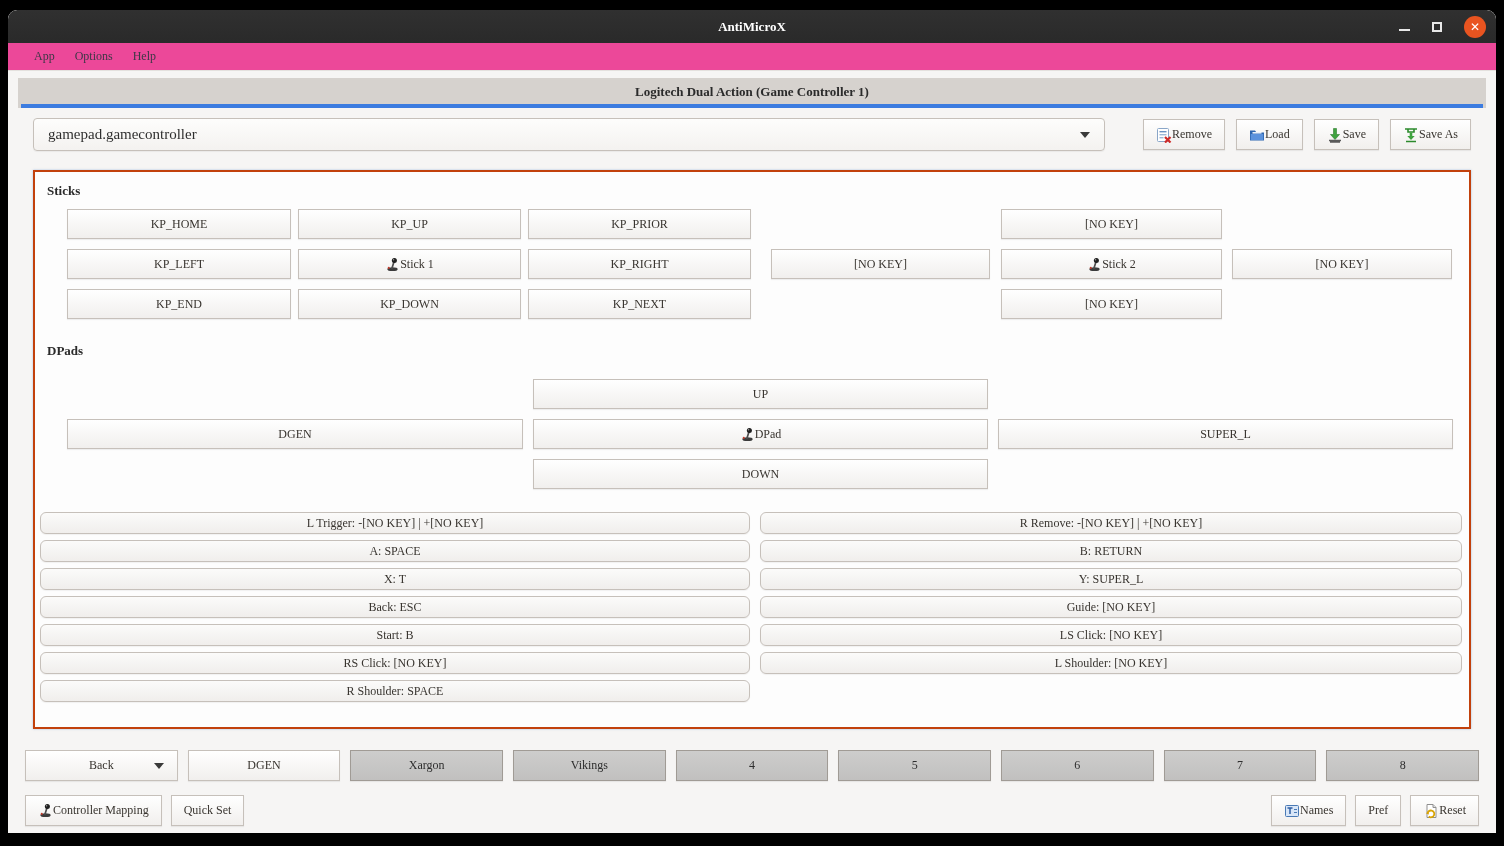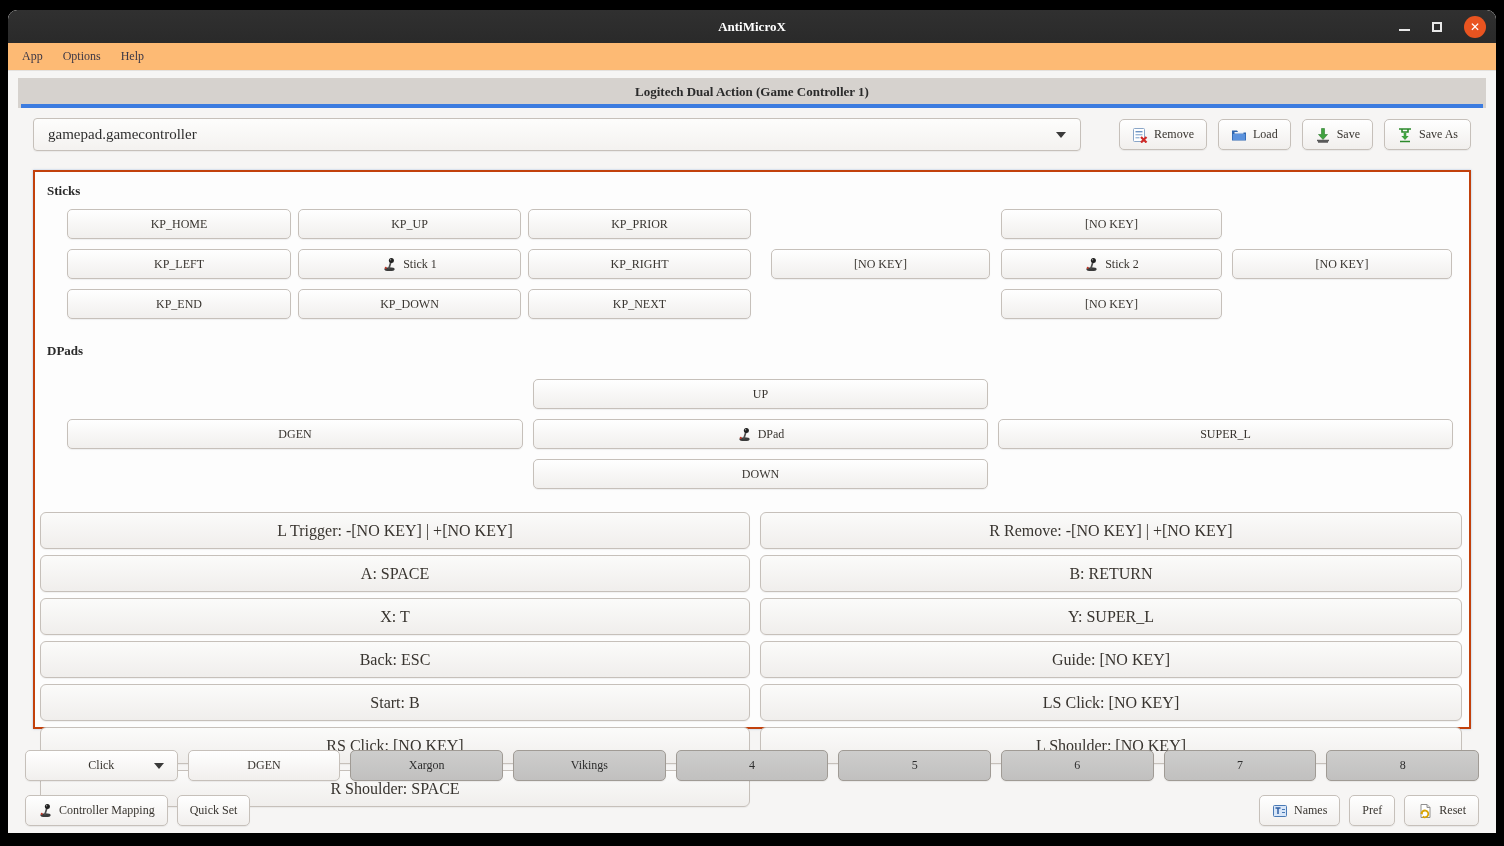--- a/index.html
+++ b/index.html
@@ -12,59 +12,59 @@
   .titlebar { height:33px; background:linear-gradient(#303030,#2a2a2a);
               display:flex; align-items:center; justify-content:center; position:relative;
               border-radius:9px 9px 0 0; flex:0 0 auto; }
   .titlebar .title { color:#ffffff; font-weight:bold; font-size:13px; }
   .winctrls { position:absolute; right:10px; top:0; height:33px; display:flex; align-items:center; gap:22px; }
   .ctl-min { width:11px; height:1px; border-bottom:2px solid #e8e8e8; margin-top:6px; cursor:default; }
   .ctl-max { width:10px; height:10px; border:2px solid #e8e8e8; cursor:default; }
   .ctl-close { width:22px; height:22px; border-radius:50%; background:#e95420; color:#fff;
                display:flex; align-items:center; justify-content:center; font-size:12px; line-height:1; }
   
-  .menubar { height:28px; background:#fdba74; display:flex; align-items:center; padding-left:4px;
+  .menubar { height:28px; background:#ec4899; display:flex; align-items:center; padding-left:16px;
              border-bottom:1px solid #e4e1de; flex:0 0 auto; }
   .menu-item { font-size:12px; color:#3d3846; padding:4px 10px; }
   
   .tabbar { margin:7px 10px 0 10px; background:#d6d2ce; height:30px; position:relative;
             display:flex; align-items:center; justify-content:center; flex:0 0 auto; }
   .tabbar .tab-title { font-size:13px; font-weight:bold; color:#2b2b2b; margin-bottom:3px; }
   .tabbar .tab-underline { position:absolute; left:3px; right:3px; bottom:0; height:4px; background:#3c7ce0; }
   
   .toolbar { display:flex; align-items:center; margin:10px 25px 0 25px; flex:0 0 auto; }
   .combo { flex:1; height:33px; background:linear-gradient(#fdfdfc,#f4f2f0);
            border:1px solid #c6c0ba; border-radius:4px; display:flex; align-items:center;
            padding:0 14px; position:relative; font-size:15px; color:#2f2f2f;
            box-shadow:0 1px 1px rgba(0,0,0,.05); }
   .combo .arrow { position:absolute; right:14px; width:0; height:0;
                   border-left:5px solid transparent; border-right:5px solid transparent;
                   border-top:6px solid #3a3a3a; }
   .tool-btns { display:flex; gap:11px; margin-left:38px; }
-  .btn { display:flex; align-items:center; justify-content:center; gap:6px;
+  .btn { display:flex; align-items:center; justify-content:center; 
          background:linear-gradient(#ffffff,#f1efed); border:1px solid #c6c0ba;
-         border-radius:5px; color:#38342f; font-size:12px;
+         border-radius:0; color:#38342f; font-size:12px;
          box-shadow:0 1px 1px rgba(0,0,0,.06); cursor:default; }
   .tool-btns .btn { height:31px; padding:0 12px; }
   
   .panel { margin:19px 25px 0 25px; background:#fdfdfd; border:2px solid #c2410c;
            box-shadow:0 0 2px rgba(83,137,214,.5); height:559px; padding:11px 0 0 0; flex:0 0 auto; }
   .section-label { font-size:13px; font-weight:bold; color:#2b2b2b; margin-left:12px; }
   .srow { display:flex; margin-top:10px; height:30px; }
   .srow .btn { height:30px; }
   .w224{width:224px} .w223{width:223px} .w221{width:221px} .w220{width:220px}
   .w219{width:219px} .w456{width:456px} .w455{width:455px}
   .g7{margin-left:7px} .g10{margin-left:10px} .g11{margin-left:11px} .g20{margin-left:20px}
   .ml32{margin-left:32px} .ml250{margin-left:250px} .ml498{margin-left:498px}
   .dpads-label { margin-top:24px; }
   .dpad-first { margin-top:20px; }
   
   .assign-grid { display:grid; grid-template-columns:710px 702px; column-gap:10px;
                  row-gap:6px; padding:0 5px; margin-top:23px; }
-  .flat-btn { height:37px; border-radius:6px; font-size:16px;
+  .flat-btn { height:22px; border-radius:6px; font-size:12px;
               background:linear-gradient(#fbfbfa,#f0eeec); border:1px solid #c6c0ba;
               display:flex; align-items:center; justify-content:center; color:#38342f;
               box-shadow:0 1px 1px rgba(0,0,0,.05); }
   
   .sets-row { display:flex; gap:10px; margin:21px 17px 0 17px; flex:0 0 auto; }
   .sets-row .btn { flex:1; height:31px; position:relative; }
   .btn.dark { background:linear-gradient(#cdcdcc,#c1c0bf); border-color:#a09b95; color:#2e2e2e; }
   .sets-arrow { position:absolute; right:13px; top:12px; width:0; height:0;
                 border-left:5px solid transparent; border-right:5px solid transparent;
                 border-top:6px solid #3a3a3a; }
@@ -221,21 +221,21 @@
       <div class="flat-btn">LS Click: [NO KEY]</div>
       <div class="flat-btn">RS Click: [NO KEY]</div>
       <div class="flat-btn">L Shoulder: [NO KEY]</div>
       <div class="flat-btn">R Shoulder: SPACE</div>
       <div></div>
     </div>
   </div>
 
   <div class="sets-row">
     <div class="btn">
-      <span>Click</span>
+      <span>Back</span>
       <span class="sets-arrow"></span>
     </div>
     <div class="btn">DGEN</div>
     <div class="btn dark">Xargon</div>
     <div class="btn dark">Vikings</div>
     <div class="btn dark">4</div>
     <div class="btn dark">5</div>
     <div class="btn dark">6</div>
     <div class="btn dark">7</div>
     <div class="btn dark">8</div>

